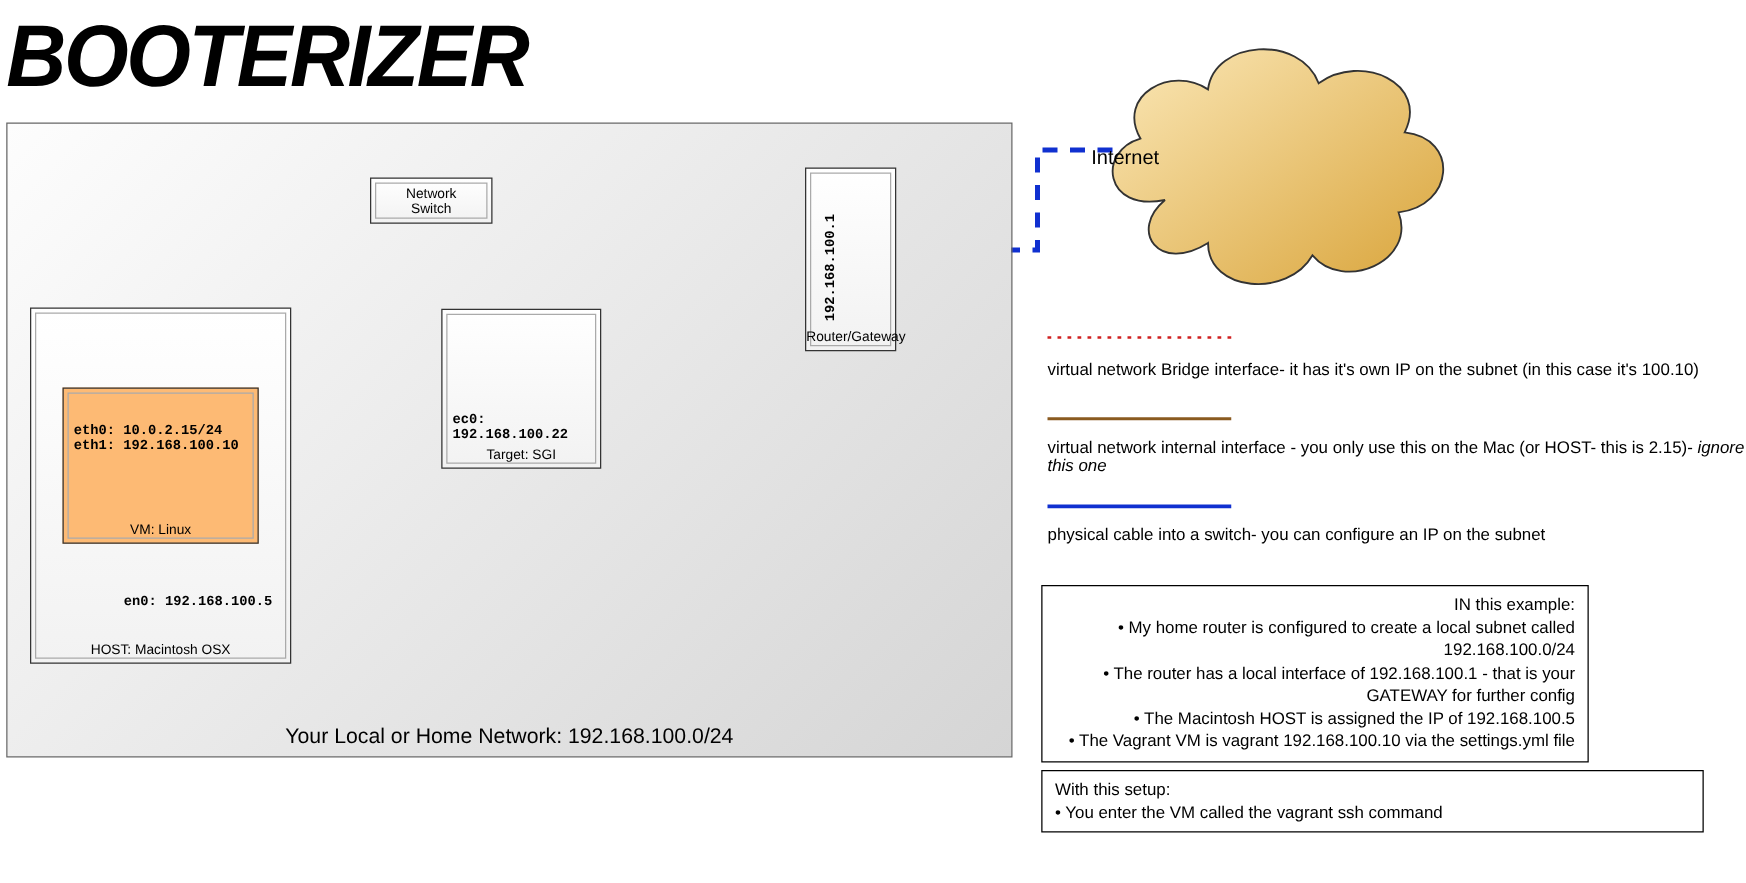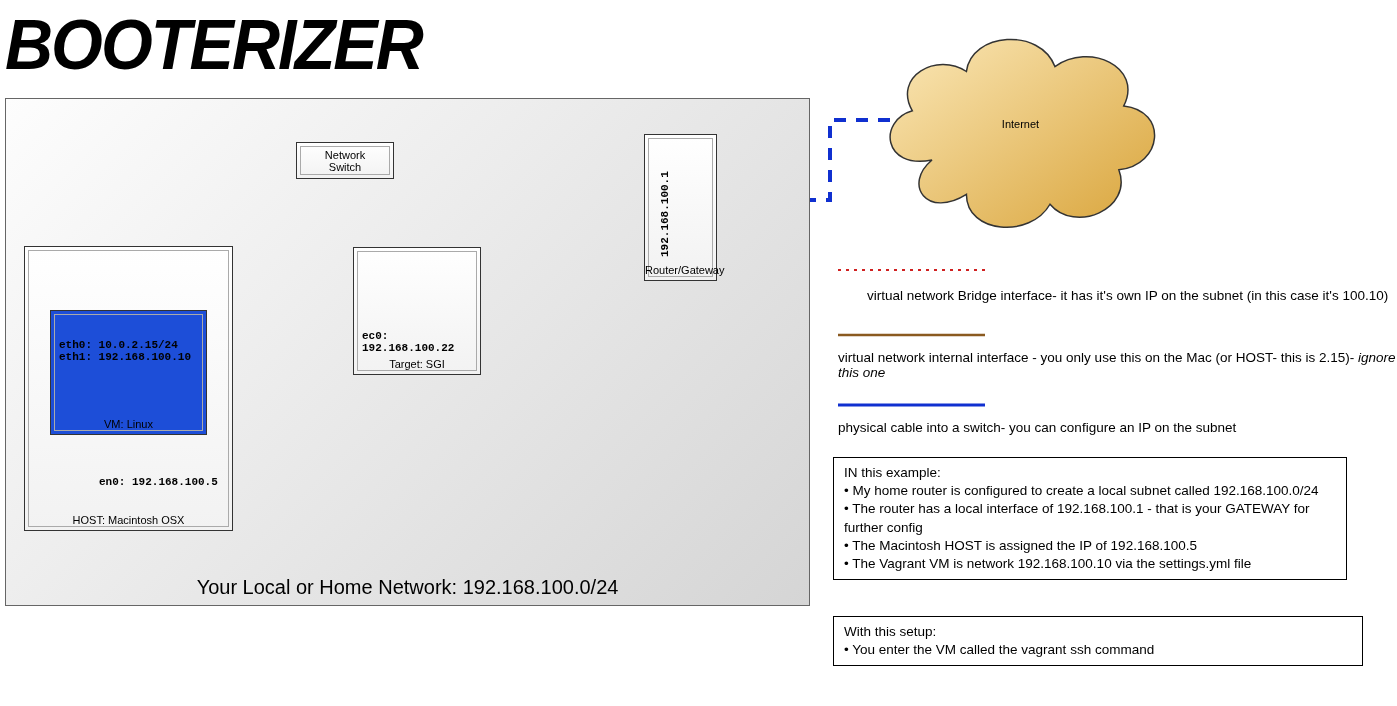--- a/index.html
+++ b/index.html
@@ -28,21 +28,21 @@
     width: 805px;
     height: 508px;
     border: 1px solid #666;
     background: linear-gradient(135deg, #fdfdfd 0%, #d5d5d5 100%);
   }
   .network-caption {
     position: absolute;
     bottom: 6px;
     width: 100%;
     text-align: center;
-    font-size: 20px;
+    font-size: 17px;
   }
   .node {
     position: absolute;
     border: 1px solid #333;
     background: linear-gradient(#fff, #f2f2f2);
     text-align: center;
     font-size: 11px;
   }
   .node .dblborder {
     position: absolute;
@@ -61,22 +61,22 @@
     left: 873px;
     top: 18px;
     width: 295px;
     height: 225px;
   }
   .cloud svg { width: 100%; height: 100%; }
   .cloud-label {
     position: absolute;
     top: 100px;
     width: 100%;
-    text-align: center;
-    font-size: 11px;
+    text-align: left;
+    font-size: 16px;
   }
   .legend-text {
     position: absolute;
     font-size: 13.5px;
     color: #000;
   }
   .legend-text em { font-style: italic; }
   .info-box {
     position: absolute;
     border: 1px solid #000;
@@ -127,21 +127,21 @@
   <div style="position:absolute; left:14px; top:122px; transform:rotate(-90deg); transform-origin:left top; font-family:'Courier New',monospace; font-size:11px; font-weight:bold;">192.168.100.1</div>
   <div class="label-bottom">Router/Gateway</div>
 </div>
 
 <div class="node" style="left:24px; top:246px; width:209px; height:285px;">
   <div class="dblborder"></div>
   <div class="mono" style="position:absolute; left:52px; bottom:42px;margin-left:22px;">en0: 192.168.100.5</div>
   <div class="label-bottom">HOST: Macintosh OSX</div>
 </div>
 
-<div class="node" style="left:50px; top:310px; width:157px; height:125px; background:#1d4ed8;">
+<div class="node" style="left:50px; top:310px; width:157px; height:125px; background:#fdba74;">
   <div class="dblborder"></div>
   <div class="mono" style="position:absolute; left:8px; top:28px;">eth0: 10.0.2.15/24</div>
   <div class="mono" style="position:absolute; left:8px; top:40px;">eth1: 192.168.100.10</div>
   <div class="label-bottom">VM: Linux</div>
 </div>
 
 <div class="node" style="left:353px; top:247px; width:128px; height:128px;">
   <div class="dblborder"></div>
   <div class="mono" style="position:absolute; left:8px; top:82px;">ec0: 192.168.100.22</div>
   <div class="label-bottom">Target: SGI</div>
@@ -167,30 +167,30 @@
   </svg>
   <div class="cloud-label">Internet</div>
 </div>
 
 <svg class="wires" style="z-index:5">
   <line x1="838" y1="270" x2="985" y2="270" stroke="#d02020" stroke-width="2" stroke-dasharray="3 5"></line>
   <line x1="838" y1="335" x2="985" y2="335" stroke="#8a5a20" stroke-width="2.5"></line>
   <line x1="838" y1="405" x2="985" y2="405" stroke="#1030d0" stroke-width="3"></line>
 </svg>
 
-<div class="legend-text" style="left:838px; top:288px;margin-left:29px;">virtual network Bridge interface- it has it's own IP on the subnet (in this case it's 100.10)</div>
+<div class="legend-text" style="left:838px; top:288px;">virtual network Bridge interface- it has it's own IP on the subnet (in this case it's 100.10)</div>
 <div class="legend-text" style="left:838px; top:350px;">
   <span>virtual network internal interface - you only use this on the Mac (or HOST- this is 2.15)-</span><em> ignore this one</em>
 </div>
 <div class="legend-text" style="left:838px; top:420px;">physical cable into a switch- you can configure an IP on the subnet</div>
 
-<div class="info-box" style="left:833px; top:457px; width:514px;">
+<div class="info-box" style="left:833px; top:468px; width:438px;text-align:right;">
   <div>IN this example:</div>
   <div>• My home router is configured to create a local subnet called 192.168.100.0/24</div>
   <div>• The router has a local interface of 192.168.100.1 - that is your GATEWAY for further config</div>
   <div>• The Macintosh HOST is assigned the IP of 192.168.100.5</div>
-  <div>• The Vagrant VM is network 192.168.100.10 via the settings.yml file</div>
+  <div>• The Vagrant VM is vagrant 192.168.100.10 via the settings.yml file</div>
 </div>
 
 <div class="info-box" style="left:833px; top:616px; width:530px;">
   <div>With this setup:</div>
   <div>• You enter the VM called the vagrant ssh command</div>
 </div>
 
 </body></html>

